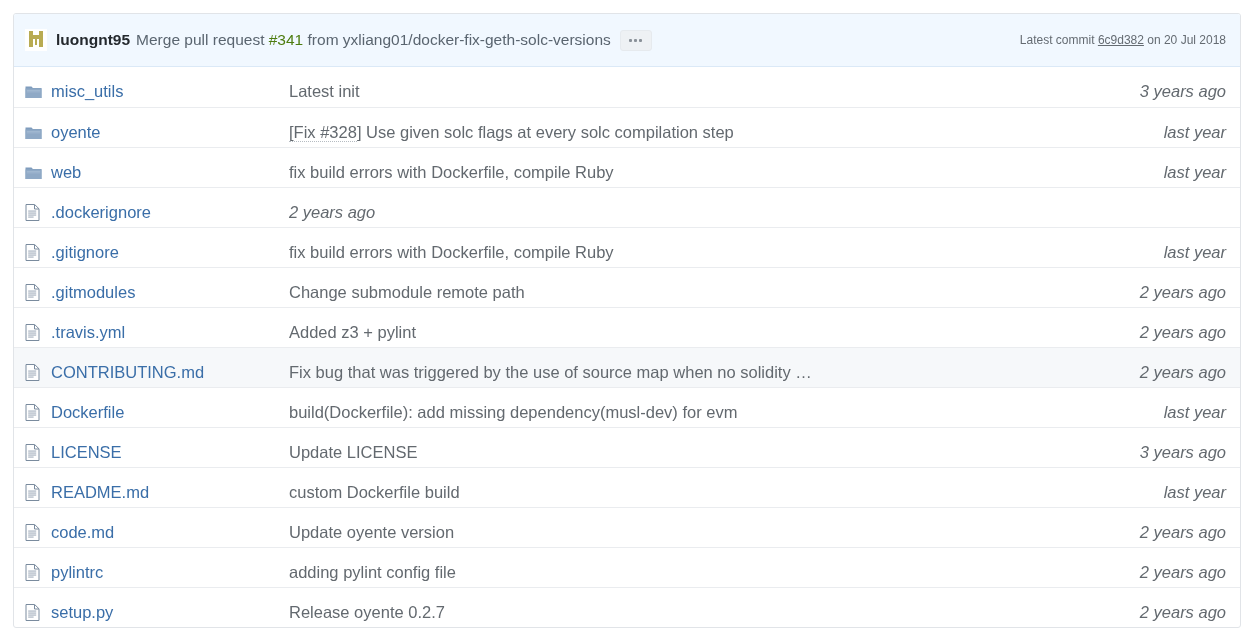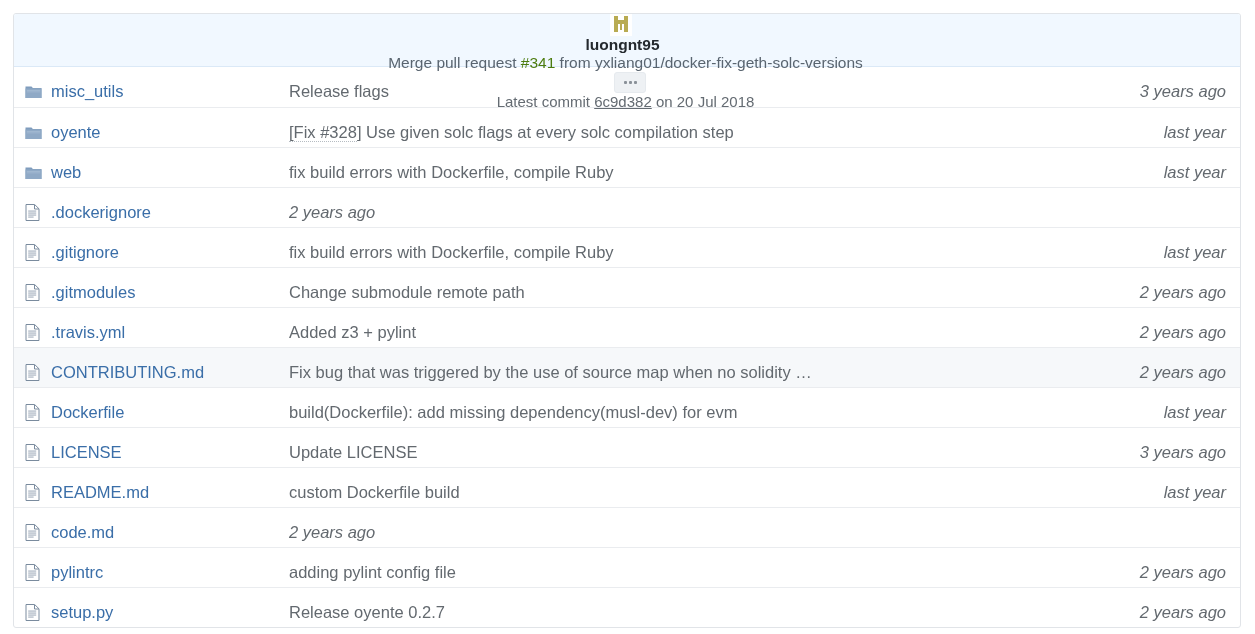--- a/index.html
+++ b/index.html
@@ -30,21 +30,20 @@
 
   
   .commit-header {
     display: flex;
     align-items: center;
     height: 53px;
     background: #f1f8ff;
     border-bottom: 1px solid #dbe9f7;
     padding: 0 14px 0 11px;
     box-sizing: border-box;
-    flex-direction: column;
   }
   .avatar {
     width: 22px;
     height: 22px;
     flex: 0 0 auto;
     margin-right: 9px;
     border-radius: 3px;
     background: #ffffff;
   }
   .commit-author {
@@ -79,21 +78,21 @@
   }
   .ellipsis-btn i {
     display: block;
     width: 3px;
     height: 3px;
     background: #8a9199;
     border-radius: 1px;
   }
   .commit-header-spacer { flex: 1 1 auto; }
   .commit-meta {
-    font-size: 15px;
+    font-size: 12px;
     color: #646b72;
     white-space: nowrap;
   }
   .commit-meta .sha { color: #646b72; }
 
   
   .file-row {
     display: flex;
     align-items: center;
     height: 40px;
@@ -186,21 +185,21 @@
   <div id="file-rows">
       <div class="file-row">
         <span class="cell-icon">
           <svg class="ico ico-folder" viewBox="0 0 17 15" aria-hidden="true">
             <path d="M0.5 2.5h6l1.4 1.6h8.6v10H0.5z" fill="#7f9cbd"></path>
             <path d="M0.5 4.6h16v9.4H0.5z" fill="#8fa9c6"></path>
             <path d="M1.8 6.0h13.4v0.7H1.8zM1.8 7.6h13.4v0.7H1.8z" fill="#a6bcd4"></path>
           </svg>
         </span>
         <span class="cell-name"><a href="#">misc_utils</a></span>
-        <span class="cell-msg">Release flags</span>
+        <span class="cell-msg">Latest init</span>
         <span class="cell-age">3 years ago</span>
       </div>
       <div class="file-row">
         <span class="cell-icon">
           <svg class="ico ico-folder" viewBox="0 0 17 15" aria-hidden="true">
             <path d="M0.5 2.5h6l1.4 1.6h8.6v10H0.5z" fill="#7f9cbd"></path>
             <path d="M0.5 4.6h16v9.4H0.5z" fill="#8fa9c6"></path>
             <path d="M1.8 6.0h13.4v0.7H1.8zM1.8 7.6h13.4v0.7H1.8z" fill="#a6bcd4"></path>
           </svg>
         </span>
@@ -362,20 +361,21 @@
             <path d="M9.5 0.8v4.2H13.8" fill="none" stroke="#7a8b9e" stroke-width="1"></path>
             <g fill="#8d9cad">
               <rect x="3.2" y="6.6" width="8" height="0.9"></rect>
               <rect x="3.2" y="8.6" width="8" height="0.9"></rect>
               <rect x="3.2" y="10.6" width="8" height="0.9"></rect>
               <rect x="3.2" y="12.6" width="5.4" height="0.9"></rect>
             </g>
           </svg>
         </span>
         <span class="cell-name"><a href="#">code.md</a></span>
+        <span class="cell-msg">Update oyente version</span>
         <span class="cell-age">2 years ago</span>
       </div>
       <div class="file-row">
         <span class="cell-icon">
           <svg class="ico ico-file" viewBox="0 0 15 17" aria-hidden="true">
             <path d="M1 0.5h8.6L14 4.8V16.5H1z" fill="#ffffff" stroke="#7a8b9e" stroke-width="1"></path>
             <path d="M9.5 0.8v4.2H13.8" fill="none" stroke="#7a8b9e" stroke-width="1"></path>
             <g fill="#8d9cad">
               <rect x="3.2" y="6.6" width="8" height="0.9"></rect>
               <rect x="3.2" y="8.6" width="8" height="0.9"></rect>

